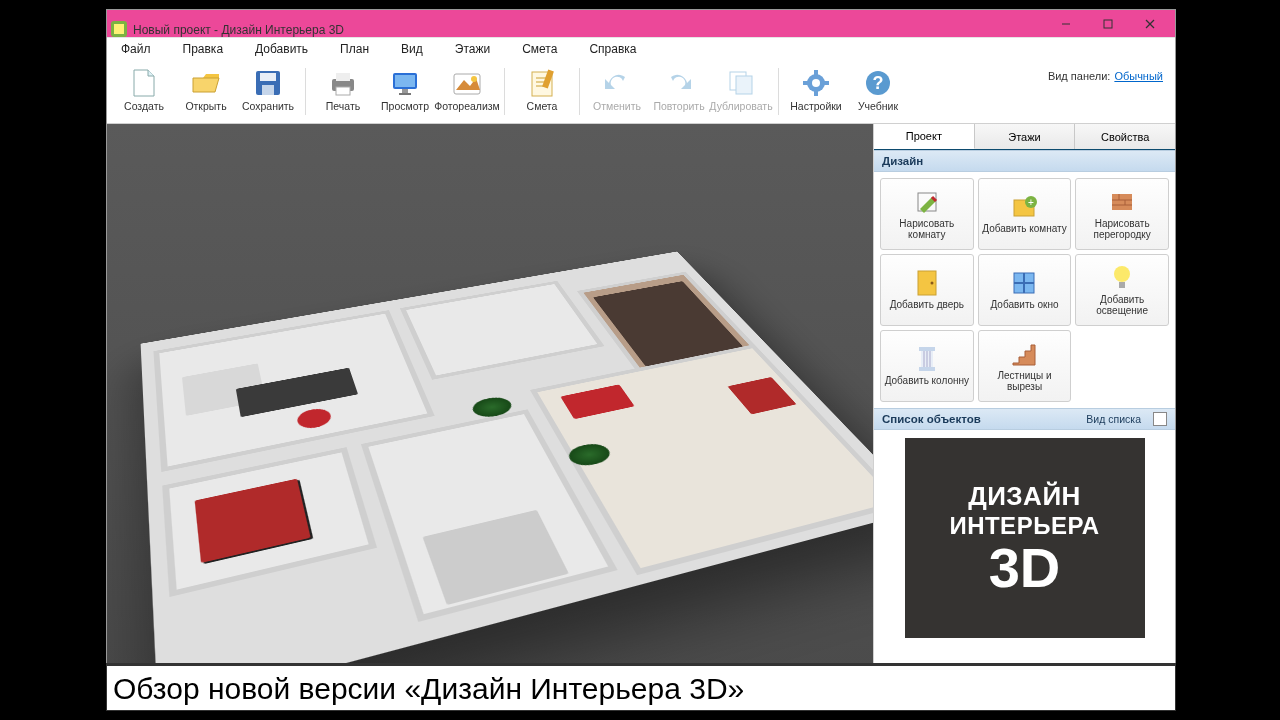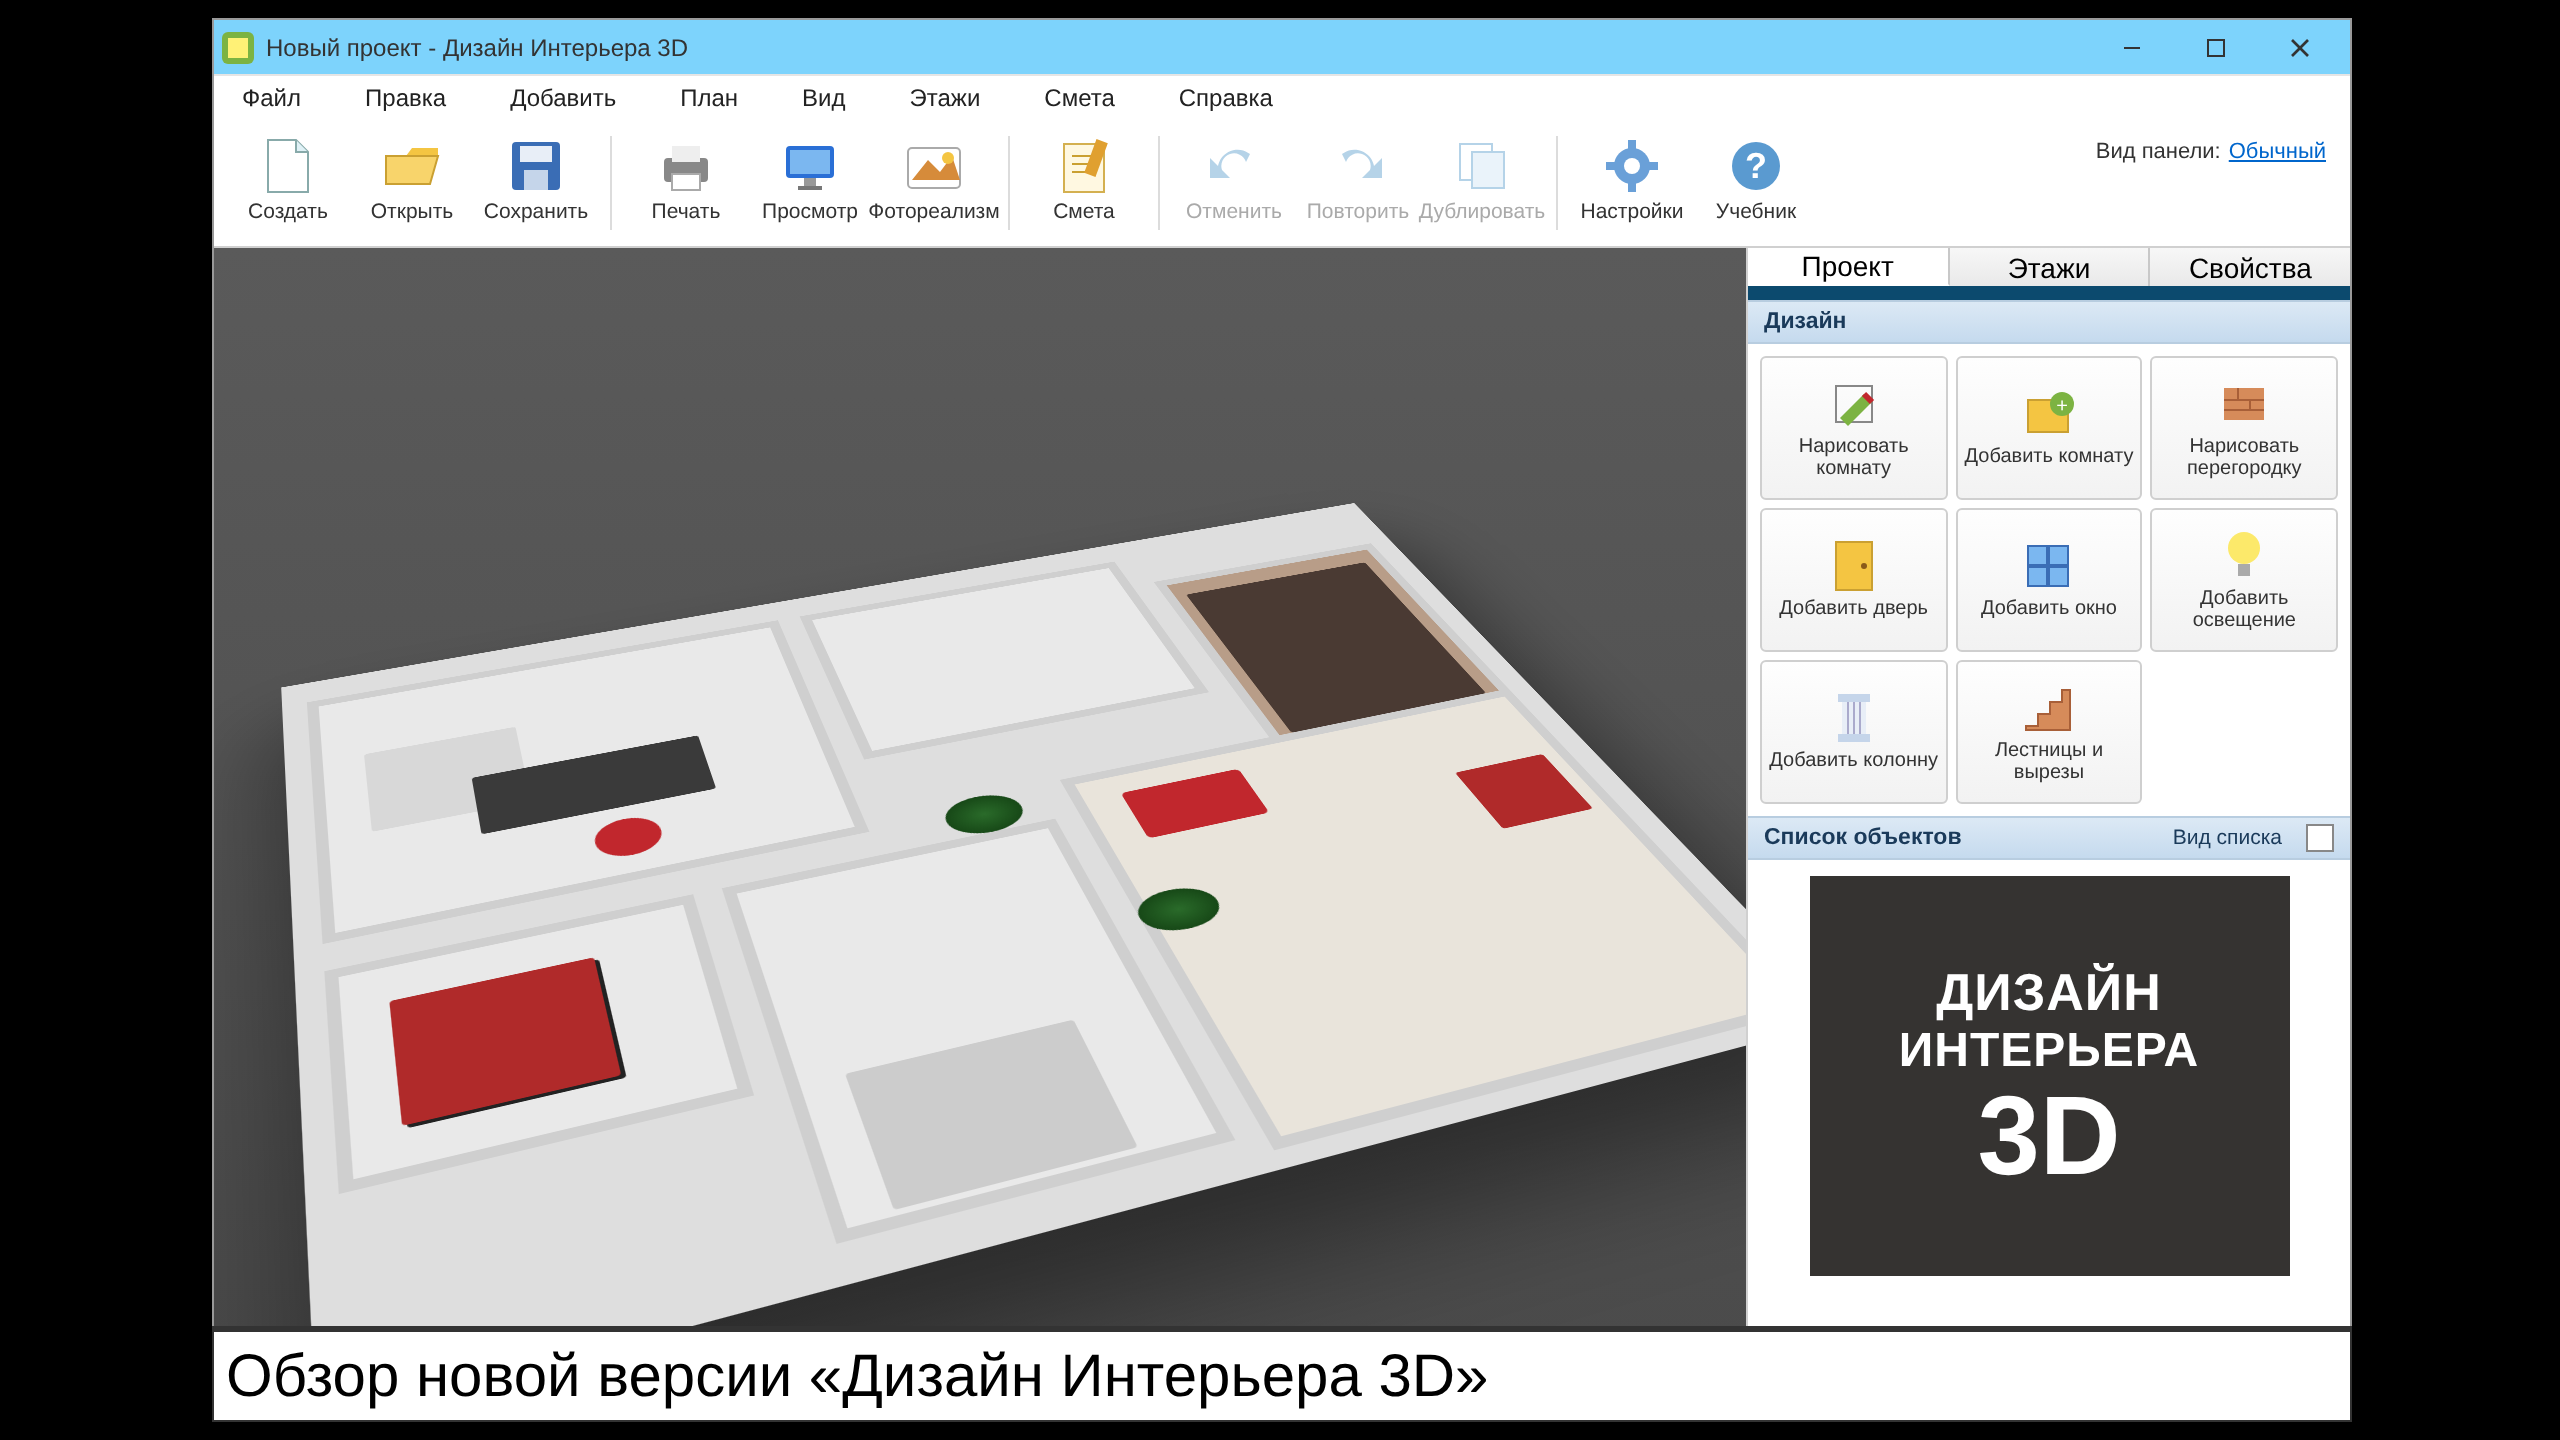--- a/index.html
+++ b/index.html
@@ -1,18 +1,18 @@
 <!DOCTYPE html>
 <html><head>
 <meta charset="utf-8">
 <style>
 * { box-sizing: border-box; margin: 0; padding: 0; font-family: "Segoe UI", Tahoma, sans-serif; }
 body { background: #000; width: 1280px; height: 720px; overflow: hidden; position: relative; }
 .app-frame { position:absolute; left:106px; top:9px; width:1070px; height:702px; background:#fff; border:1px solid #999; display:flex; flex-direction:column; }
-.titlebar { height:28px; display:flex; align-items:center; padding:0 4px; background:#7dd3fc; border-bottom:1px solid #e5e5e5; }
+.titlebar { height:28px; display:flex; align-items:flex-end; padding:0 4px; background:#ec4899; border-bottom:1px solid #e5e5e5; }
 .titlebar .appicon { width:16px; height:16px; margin-right:6px; }
 .titlebar .title { font-size:12px; color:#333; flex:0 0 auto; }
 .titlebar .spacer { flex:1; }
 .win-btn { width:42px; height:26px; display:flex; align-items:center; justify-content:center; font-size:12px; color:#333; }
 .menubar { height:22px; display:flex; align-items:center; padding:0 6px; gap:16px; font-size:12px; color:#222; }
 .menubar span { padding:2px 8px; }
 .toolbar { height:64px; display:flex; align-items:flex-start; padding:4px 6px 0 6px; border-bottom:1px solid #d0d0d0; }
 .toolbar-group { display:flex; gap:0; }
 .toolbar-sep { width:1px; background:#dcdcdc; align-self:stretch; margin:4px 6px 8px 6px; }
 .tbtn { width:62px; display:flex; flex-direction:column; align-items:center; justify-content:flex-start; padding-top:2px; gap:2px; font-size:10.5px; color:#333; cursor:pointer; border:1px solid transparent; border-radius:3px; }
@@ -36,21 +36,21 @@
 .sofa { left:14%; top:24%; width:18%; height:10%; background:#3a3a3a; }
 .chair { left:22%; top:36%; width:5%; height:6%; background:#c1272d; border-radius:50%; }
 .bed2 { left:6%; top:56%; width:14%; height:16%; background:#b02a2a; box-shadow:2px 2px 0 #222; }
 .bed3 { left:34%; top:78%; width:16%; height:16%; background:#ccc; }
 .kitchen { left:78%; top:14%; width:18%; height:30%; background:#4a3a33; }
 .washer { left:88%; top:56%; width:8%; height:10%; background:#b02a2a; border-radius:2px; }
 .plant1 { left:48%; top:44%; width:6%; height:6%; background:radial-gradient(#2a6b2a,#0f3a0f); border-radius:50%; }
 .plant2 { left:58%; top:64%; width:6%; height:6%; background:radial-gradient(#2a6b2a,#0f3a0f); border-radius:50%; }
 .table { left:62%; top:48%; width:10%; height:8%; background:#c1272d; border-radius:3px; }
 .sidebar { width:302px; background:#fff; border-left:1px solid #d0d0d0; display:flex; flex-direction:column; }
-.side-tabs { display:flex; height:26px; border-bottom:7px solid #0c4a6e; font-size:14px; }
+.side-tabs { display:flex; height:26px; border-bottom:1px solid #0c4a6e; font-size:11px; }
 .side-tab { flex:1; display:flex; align-items:center; justify-content:center; background:linear-gradient(#f7f7f7,#e9e9e9); border-right:1px solid #c8c8c8; cursor:pointer; }
 .side-tab:last-child { border-right:none; }
 .side-tab.active { background:#fff; border-bottom:1px solid #fff; font-weight:500; }
 .panel-header { background:linear-gradient(#dce9f5,#c5daee); height:22px; display:flex; align-items:center; padding:0 8px; font-size:11.5px; font-weight:bold; color:#1a3a5a; border-top:1px solid #b8cde0; border-bottom:1px solid #b8cde0; justify-content:space-between; }
 .design-grid { display:grid; grid-template-columns:repeat(3,1fr); gap:4px; padding:6px; }
 .design-btn { height:72px; border:1px solid #cfcfcf; border-radius:3px; background:linear-gradient(#fefefe,#f2f2f2); display:flex; flex-direction:column; align-items:center; justify-content:center; gap:2px; font-size:10px; color:#333; cursor:pointer; text-align:center; line-height:1.15; padding:2px; }
 .design-btn .dicon { width:28px; height:28px; display:flex; align-items:center; justify-content:center; }
 .object-list { flex:1; padding:8px; display:flex; align-items:flex-start; justify-content:center; }
 .promo-box { width:240px; height:200px; background:#353331; color:#fff; display:flex; flex-direction:column; align-items:center; justify-content:center; font-weight:900; text-align:center; }
 .promo-box .l1 { font-size:26px; letter-spacing:.5px; }

